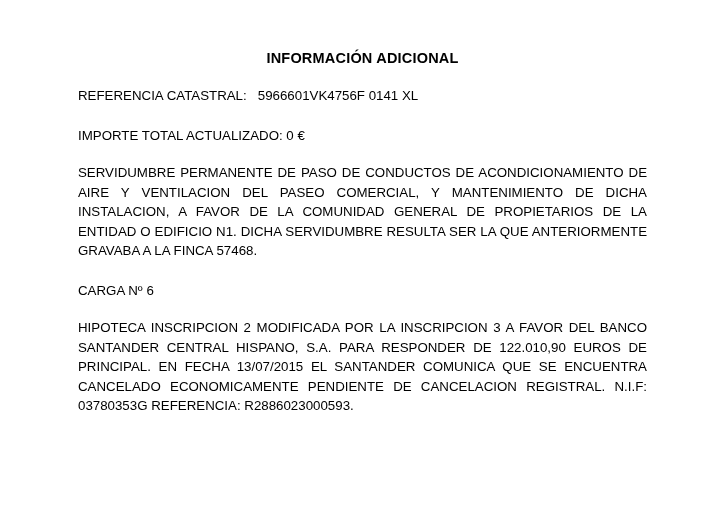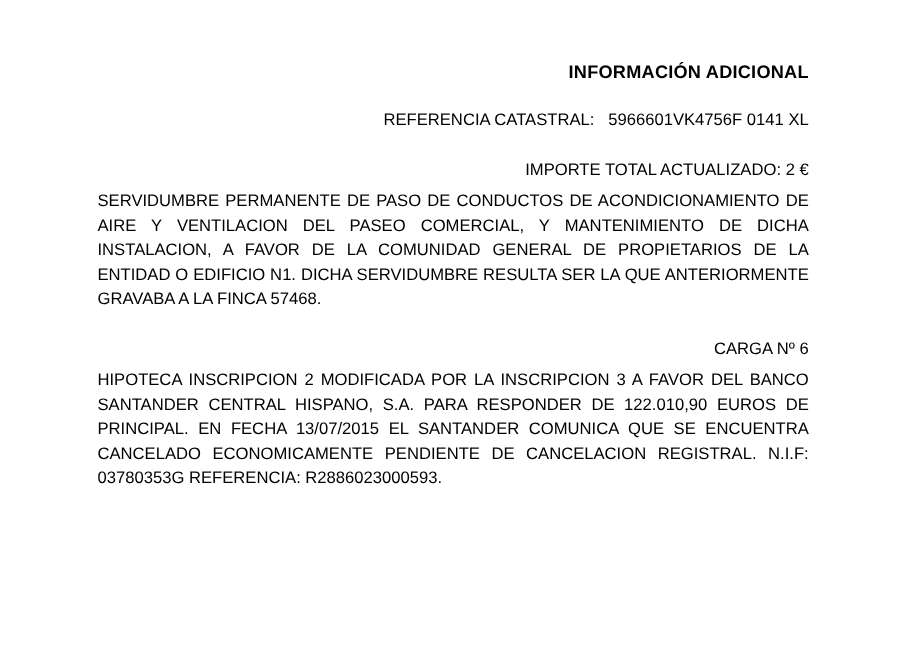--- a/index.html
+++ b/index.html
@@ -15,53 +15,53 @@
     overflow: hidden;
   }
   .page {
     position: relative;
     width: 725px;
     height: 531px;
     box-sizing: border-box;
     padding: 0 78px 0 78px;
   }
   .doc-title {
-    text-align: right;
+    text-align: center;
     font-size: 14.5px;
     font-weight: bold;
     letter-spacing: 0.2px;
     margin-top: 50px;
     margin-bottom: 0;
   }
   .para {
     font-size: 13.3px;
     line-height: 19.5px;
     margin-top: 20px;
-    text-align: right;
+    text-align: left;
     white-space: pre-wrap;
   }
   .para.justify {
     text-align: justify;
     text-align-last: left;
   }
   .para.block {
-    margin-top: 6px;
+    margin-top: 18px;
   }
 </style>
 </head>
 <body>
 
 <div class="page">
 
   <div class="doc-title">INFORMACIÓN ADICIONAL</div>
 
   <div class="para">REFERENCIA CATASTRAL:   5966601VK4756F 0141 XL</div>
 
 
-  <div class="para">IMPORTE TOTAL ACTUALIZADO: 2 €</div>
+  <div class="para">IMPORTE TOTAL ACTUALIZADO: 0 €</div>
 
 
   <div class="para justify block">SERVIDUMBRE PERMANENTE DE PASO DE CONDUCTOS DE ACONDICIONAMIENTO DE AIRE Y VENTILACION DEL PASEO COMERCIAL, Y MANTENIMIENTO DE DICHA INSTALACION, A FAVOR DE LA COMUNIDAD GENERAL DE PROPIETARIOS DE LA ENTIDAD O EDIFICIO N1. DICHA SERVIDUMBRE RESULTA SER LA QUE ANTERIORMENTE GRAVABA A LA FINCA 57468.</div>
 
   <div class="para">CARGA Nº 6</div>
 
   <div class="para justify block">HIPOTECA INSCRIPCION 2 MODIFICADA POR LA INSCRIPCION 3 A FAVOR DEL BANCO SANTANDER CENTRAL HISPANO, S.A. PARA RESPONDER DE 122.010,90 EUROS DE PRINCIPAL. EN FECHA 13/07/2015 EL SANTANDER COMUNICA QUE SE ENCUENTRA CANCELADO ECONOMICAMENTE PENDIENTE DE CANCELACION REGISTRAL. N.I.F: 03780353G REFERENCIA: R2886023000593.</div>
 
 </div>
 

